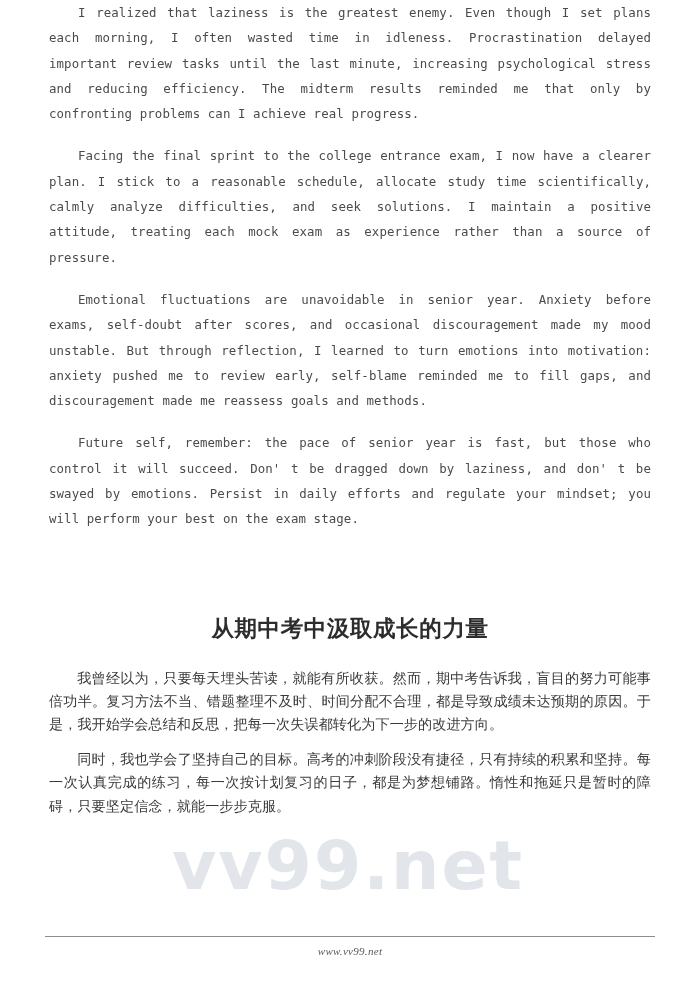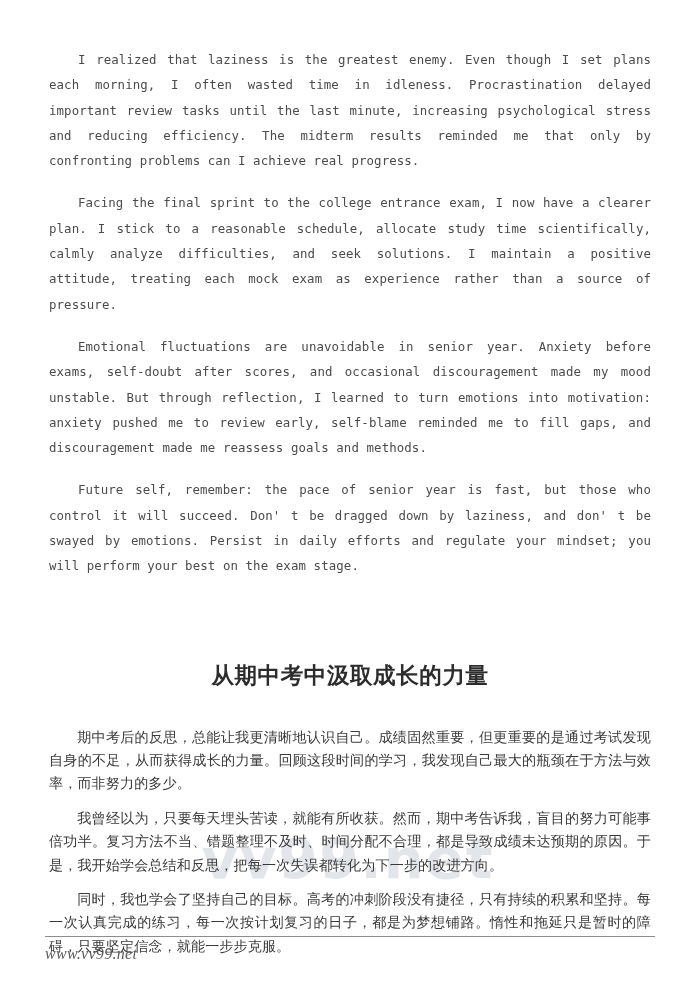--- a/index.html
+++ b/index.html
@@ -19,60 +19,59 @@
 
   
   .watermark {
     position: absolute;
     left: 0;
     right: 4px;
     top: 826px;
     text-align: center;
     font-family: "DejaVu Sans", "Liberation Sans", sans-serif;
     font-weight: bold;
-    font-size: 56px;
+    font-size: 68px;
     letter-spacing: 2px;
     color: #e2e5e9;
     z-index: 0;
     pointer-events: none;
     user-select: none;
     white-space: nowrap;
   }
 
   
   .content {
     position: absolute;
     left: 49px;
     top: 0;
     width: 602px;
     z-index: 2;
   }
 
   
   .en-block {
-    padding-top: 47px;
   }
 
   p.en {
     margin: 0 0 17px 0;
     font-family: "DejaVu Sans Mono", "Liberation Mono", monospace;
     font-size: 12.4px;
     line-height: 25.3px;
     color: #4b4b4b;
     text-align: justify;
     text-justify: inter-word;
     text-indent: 29px;
     letter-spacing: 0.1px;
     -webkit-font-smoothing: antialiased;
   }
   p.en:last-child { margin-bottom: 12px; }
 
   
   .cn-title {
-    margin: 12px;
+    margin: 0;
     padding-top: 69px;
     text-align: center;
     font-family: "DejaVu Sans", "Liberation Sans", sans-serif;
     font-weight: bold;
     font-size: 22.5px;
     line-height: 30px;
     letter-spacing: 0.6px;
     color: #2c2c2c;
   }
 
@@ -101,24 +100,24 @@
     width: 610px;
     z-index: 3;
   }
   .footer-rule {
     height: 0;
     border-top: 1px solid #8d8d8d;
     width: 100%;
   }
   .footer-text {
     margin-top: 8px;
-    text-align: left;
+    text-align: center;
     font-family: "Liberation Serif", "DejaVu Serif", serif;
     font-style: italic;
-    font-size: 16px;
+    font-size: 11px;
     letter-spacing: 0.3px;
     color: #5a5a5a;
   }
 </style>
 </head>
 <body>
 
 <div class="page">
 
   <div class="watermark">vv99.net</div>
@@ -128,21 +127,20 @@
     <div class="en-block">
       <p class="en">I realized that laziness is the greatest enemy. Even though I set plans each morning, I often wasted time in idleness. Procrastination delayed important review tasks until the last minute, increasing psychological stress and reducing efficiency. The midterm results reminded me that only by confronting problems can I achieve real progress.</p>
       <p class="en">Facing the final sprint to the college entrance exam, I now have a clearer plan. I stick to a reasonable schedule, allocate study time scientifically, calmly analyze difficulties, and seek solutions. I maintain a positive attitude, treating each mock exam as experience rather than a source of pressure.</p>
       <p class="en">Emotional fluctuations are unavoidable in senior year. Anxiety before exams, self-doubt after scores, and occasional discouragement made my mood unstable. But through reflection, I learned to turn emotions into motivation: anxiety pushed me to review early, self-blame reminded me to fill gaps, and discouragement made me reassess goals and methods.</p>
       <p class="en">Future self, remember: the pace of senior year is fast, but those who control it will succeed. Don' t be dragged down by laziness, and don' t be swayed by emotions. Persist in daily efforts and regulate your mindset; you will perform your best on the exam stage.</p>
     </div>
 
     <h1 class="cn-title">从期中考中汲取成长的力量</h1>
 
     <div class="cn-block">
-      <p class="cn">期中考后的反思，总能让我更清晰地认识自己。成绩固然重要，但更重要的是通过考试发现自身的不足，从而获得成长的力量。回顾这段时间的学习，我发现自己最大的瓶颈在于方法与效率，而非努力的多少。</p>
       <p class="cn">我曾经以为，只要每天埋头苦读，就能有所收获。然而，期中考告诉我，盲目的努力可能事倍功半。复习方法不当、错题整理不及时、时间分配不合理，都是导致成绩未达预期的原因。于是，我开始学会总结和反思，把每一次失误都转化为下一步的改进方向。</p>
       <p class="cn">同时，我也学会了坚持自己的目标。高考的冲刺阶段没有捷径，只有持续的积累和坚持。每一次认真完成的练习，每一次按计划复习的日子，都是为梦想铺路。惰性和拖延只是暂时的障碍，只要坚定信念，就能一步步克服。</p>
 
     </div>
 
   </div>
 
   <div class="footer">
     <div class="footer-rule"></div>
     <div class="footer-text">www.vv99.net</div>

